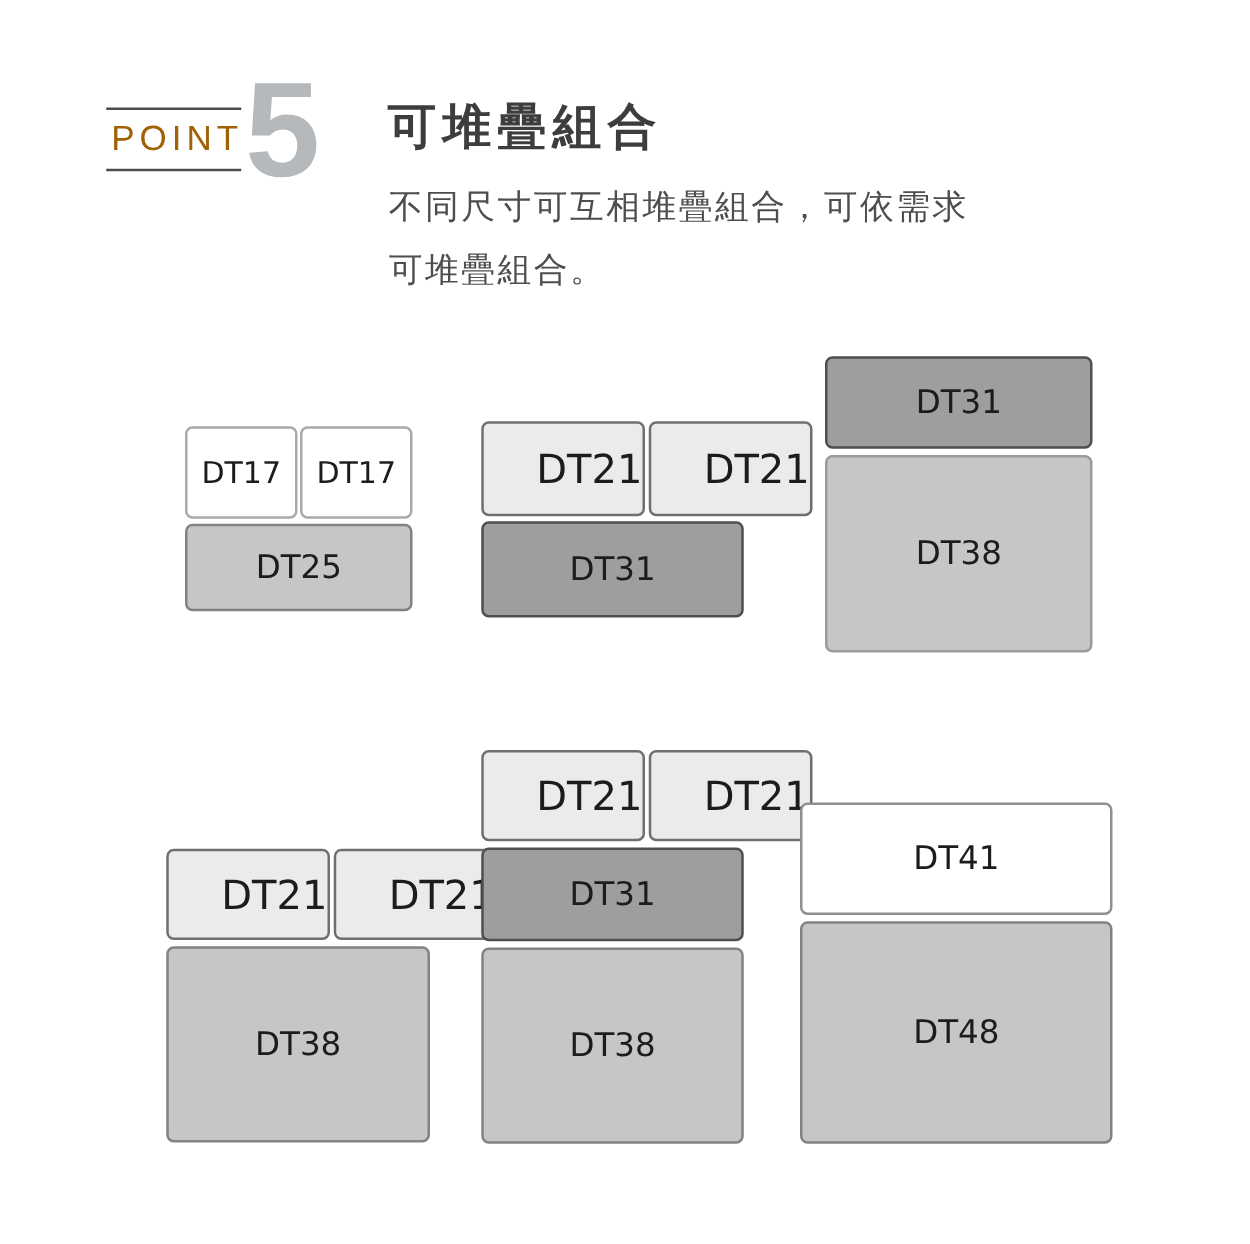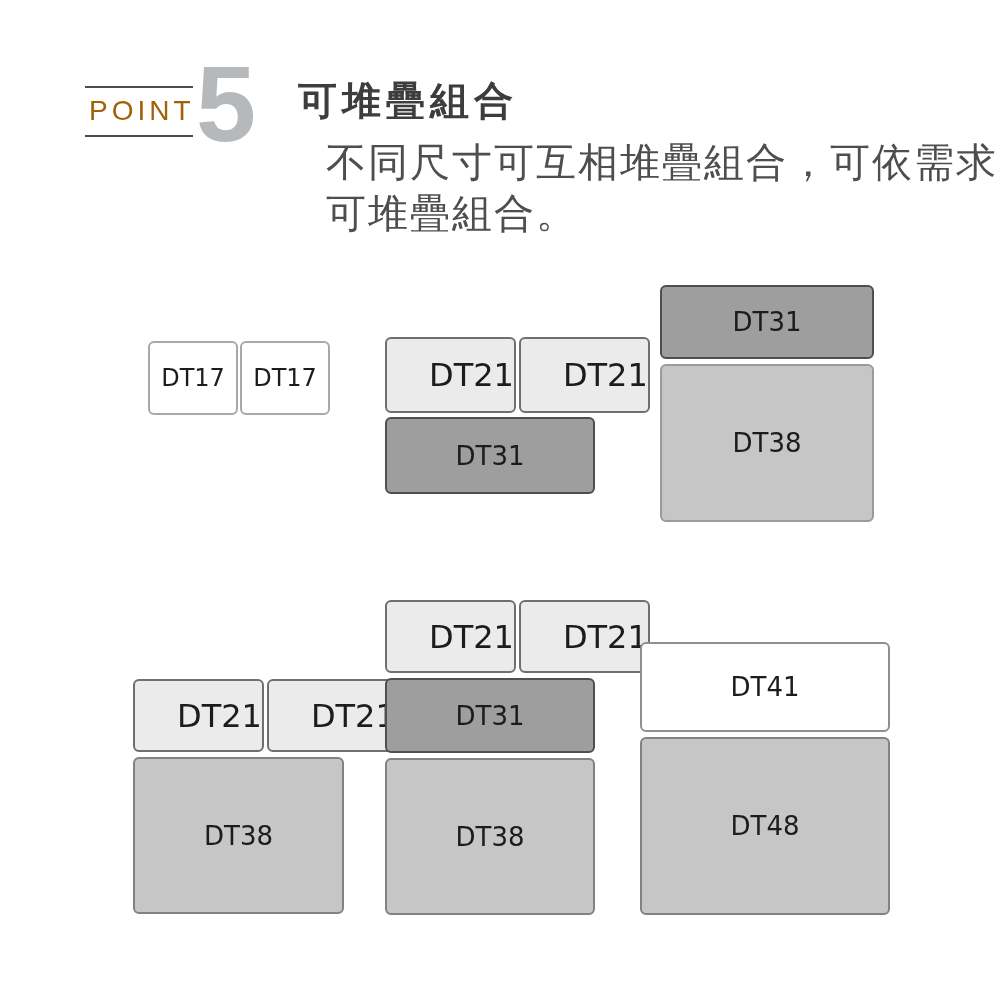--- a/index.html
+++ b/index.html
@@ -23,30 +23,30 @@
   .point-badge span {
     font-size: 28px; letter-spacing: 4px;
     color: #a16207;
   }
   .point-number {
     position: absolute; left: 196px; top: 50px;
     font-size: 108px; line-height: 1; font-weight: bold;
     color: #b6b9bb;
   }
   .headline {
-    position: absolute; left: 298px; top: 74px;
+    position: absolute; left: 310px; top: 74px;
     font-size: 39px; font-weight: bold; letter-spacing: 5px;
     color: #3d3d3d;
     font-family: "DejaVu Sans", "Liberation Sans", sans-serif;
   }
   .subline {
-    position: absolute; left: 326px; top: 140px;
-    font-size: 40px; line-height: 51px; letter-spacing: 2px;
+    position: absolute; left: 311px; top: 140px;
+    font-size: 27px; line-height: 51px; letter-spacing: 2px;
     color: #4e4e4e;
-    font-family: Liberation Mono, monospace;
+    font-family: Liberation Sans, sans-serif;
   }
 
   
   .stack { position: absolute; display: flex; flex-direction: column; }
   .stack .row { display: flex; gap: 3px; }
   .box {
     flex: 1;
     box-sizing: border-box;
     border: 2px solid #808080;
     border-radius: 6px;
@@ -102,20 +102,23 @@
 <p class="subline" style="margin:0;">
   <span>不同尺寸可互相堆疊組合，可依需求</span><br>
   <span>可堆疊組合。</span>
 </p>
 
 <div class="stack" id="stack1">
   <div class="row">
     <div class="box tone-white">DT17</div>
     <div class="box tone-white">DT17</div>
   </div>
+  <div class="row">
+    <div class="box tone-medium">DT25</div>
+  </div>
 </div>
 
 <div class="stack" id="stack2">
   <div class="row">
     <div class="box tone-light">DT21</div>
     <div class="box tone-light">DT21</div>
   </div>
   <div class="row">
     <div class="box tone-dark">DT31</div>
   </div>

